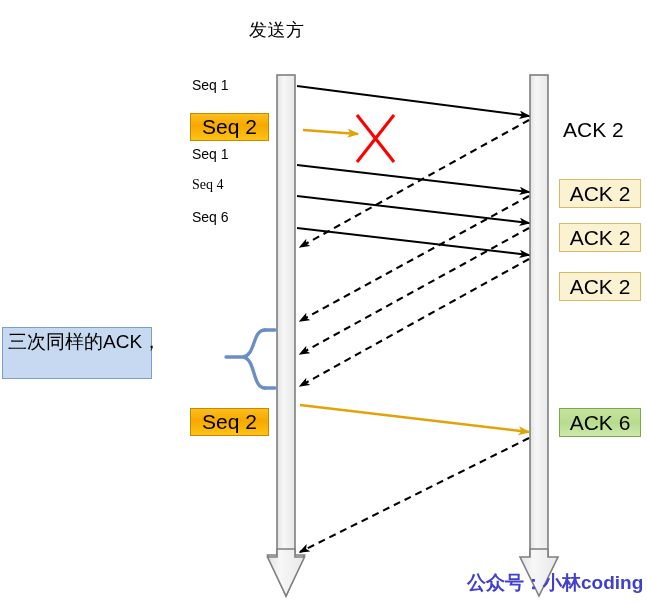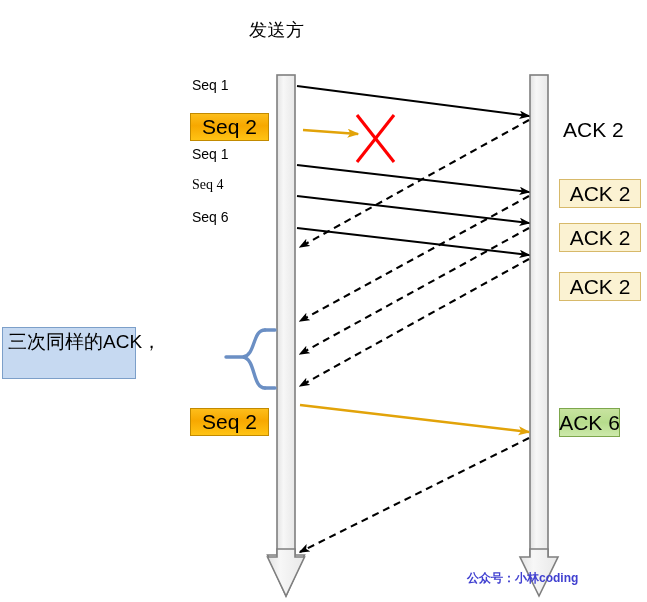--- a/index.html
+++ b/index.html
@@ -69,21 +69,21 @@
     background: #C6D9F1;
     border: 1px solid #7C9FC9;
     color: #000;
     font-size: 19px;
     line-height: 25px;
     padding: 1px 4px 2px 5px;
   }
   .callout div { white-space: nowrap; }
   .watermark {
     position: absolute;
-    font-size: 12px;
+    font-size: 19px;
     color: #4040D0;
     font-weight: bold;
     white-space: nowrap;
   }
 </style>
 </head>
 <body>
 
 <div id="canvas">
 
@@ -160,21 +160,21 @@
   <div class="lbl seq-plain" style="left:192px; top:209px;">Seq 6</div>
 
   <div class="chip chip-orange" style="left:190px; top:408px; width:79px; height:28px;">Seq 2</div>
 
   <div class="lbl ack-plain" style="left:563px; top:118px;">ACK 2</div>
 
   <div class="chip chip-cream" style="left:559px; top:179px; width:82px; height:29px;">ACK 2</div>
   <div class="chip chip-cream" style="left:559px; top:223px; width:82px; height:29px;">ACK 2</div>
   <div class="chip chip-cream" style="left:559px; top:272px; width:82px; height:29px;">ACK 2</div>
 
-  <div class="chip chip-green" style="left:559px; top:408px; width:61px; height:29px;">ACK 6</div>
+  <div class="chip chip-green" style="left:559px; top:408px; width:82px; height:29px;">ACK 6</div>
 
-  <div class="callout" style="left:2px; top:327px; width:134px; height:52px;">
+  <div class="callout" style="left:2px; top:327px; width:150px; height:52px;">
     <div>三次同样的ACK，</div>
   </div>
 
   <div class="watermark" style="left:467px; top:570px;">公众号：小林coding</div>
 
 </div>
 
 </body></html>

